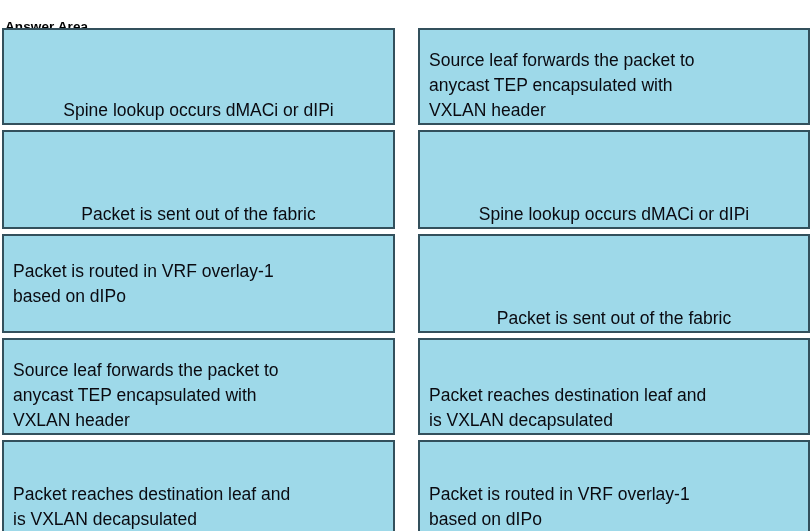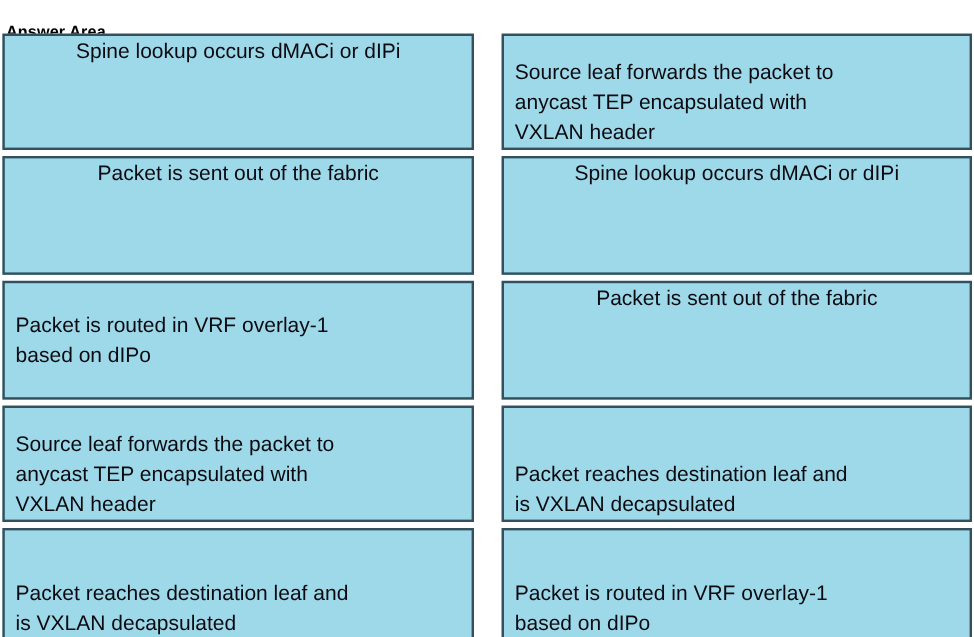--- a/index.html
+++ b/index.html
@@ -41,21 +41,21 @@
   .answer-column.right { left: 418px; width: 392px; }
 
   .answer-box {
     box-sizing: border-box;
     background: #9ed9e9;
     border: 2px solid #33505c;
     margin-bottom: 5px;
     padding: 0 9px;
     display: flex;
     flex-direction: column;
-    justify-content: flex-start;
+    justify-content: flex-end;
     overflow: hidden;
   }
   .answer-box .box-text {
     font-size: 17.5px;
     line-height: 25px;
     white-space: pre-line;
     color: #0a0a10;
   }
   
   .answer-box.centered .box-text { text-align: center; }

